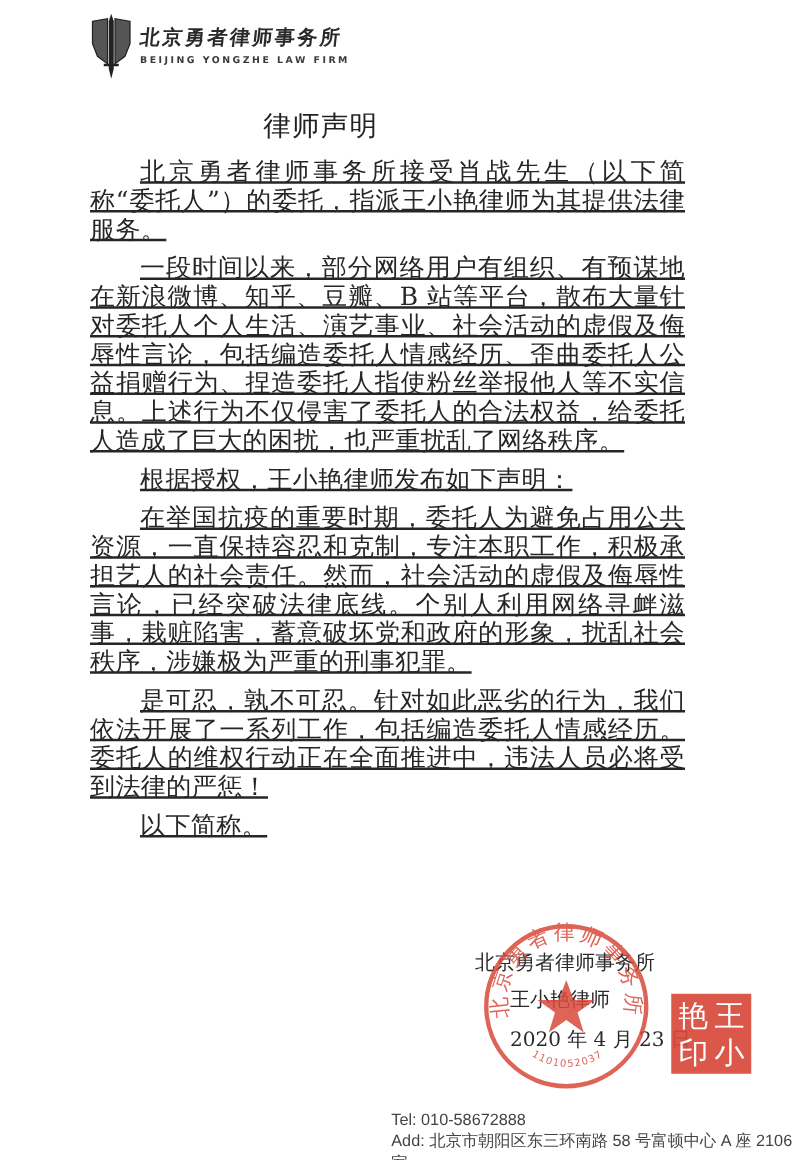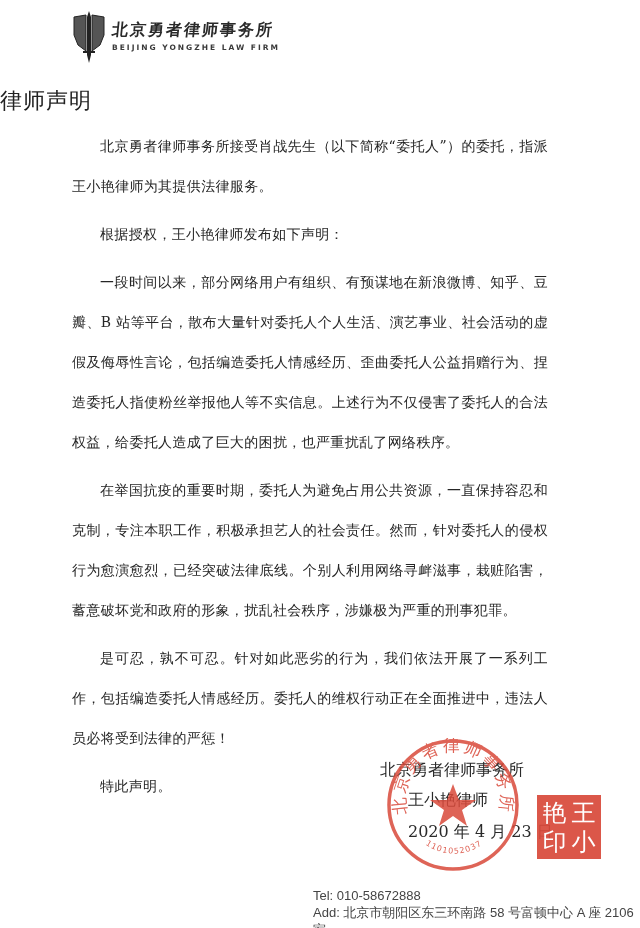--- a/index.html
+++ b/index.html
@@ -7,23 +7,23 @@
     width: 640px; height: 928px; background: #ffffff; position: relative; overflow: hidden;
     font-family: "DejaVu Serif", "Liberation Serif", serif; color: #262626;
   }
   .letterhead { position: absolute; left: 72px; top: 10px; height: 54px; display: flex; align-items: center; }
   .logo-mark { width: 34px; height: 52px; position: relative; }
   .logo-mark svg { display: block; }
   .firm-names { margin-left: 6px; display: flex; flex-direction: column; }
   .firm-cn { font-family: "DejaVu Serif", serif; font-size: 16px; font-weight: bold; letter-spacing: 2px; color: #2a2a2a; line-height: 20px; transform: skewX(-6deg); }
   .firm-en { font-family: "DejaVu Sans", sans-serif; font-size: 7.5px; font-weight: bold; letter-spacing: 2px; color: #3a3a3a; line-height: 12px; margin-top: 2px; }
 
-  .title { position: absolute; left: 0; width: 513px; top: 86px; font-family: "DejaVu Sans", sans-serif; font-size: 22px; color: #222; letter-spacing: 1px; }
+  .title { position: absolute; left: 0; width: 513px; top: 86px; text-align: center; font-family: "DejaVu Sans", sans-serif; font-size: 22px; color: #222; letter-spacing: 1px; }
 
-  .body-text { position: absolute; left: 72px; top: 126px; width: 476px; font-size: 14px; line-height: 40px; letter-spacing: 0.35px; }
+  .body-text { position: absolute; left: 72px; top: 126px; width: 476px; font-size: 20px; line-height: 23px; letter-spacing: 0.35px; text-decoration: underline; }
   .body-text p { margin: 0 0 8px 0; text-indent: 2em; text-align: justify; }
 
   .sign-block { position: absolute; left: 380px; top: 760px; width: 160px; font-size: 16px; color: #2a2a2a; text-align: left; }
   .sign-firm { position: absolute; left: 0; top: 0; white-space: nowrap; }
   .sign-lawyer { position: absolute; left: 28px; top: 30px; white-space: nowrap; text-align: center; }
   .sign-date { position: absolute; left: 28px; top: 62px; white-space: nowrap; }
 
   .round-seal { position: absolute; left: 386px; top: 738px; width: 134px; height: 134px; opacity: 0.85; pointer-events: none; }
   .square-seal { position: absolute; left: 537px; top: 795px; width: 64px; height: 64px; background: #d9493a; opacity: 0.92;
     display: grid; grid-template-columns: 1fr 1fr; grid-template-rows: 1fr 1fr; color: #fff; font-family: "DejaVu Sans", sans-serif; font-size: 24px; line-height: 1; box-sizing: border-box; padding: 3px; }
@@ -46,25 +46,25 @@
   <div class="firm-names">
     <span class="firm-cn">北京勇者律师事务所</span>
     <span class="firm-en">BEIJING YONGZHE LAW FIRM</span>
   </div>
 </div>
 
 <div class="title">律师声明</div>
 
 <div class="body-text">
   <p>北京勇者律师事务所接受肖战先生（以下简称“委托人”）的委托，指派王小艳律师为其提供法律服务。</p>
+  <p>一段时间以来，部分网络用户有组织、有预谋地在新浪微博、知乎、豆瓣、B 站等平台，散布大量针对委托人个人生活、演艺事业、社会活动的虚假及侮辱性言论，包括编造委托人情感经历、歪曲委托人公益捐赠行为、捏造委托人指使粉丝举报他人等不实信息。上述行为不仅侵害了委托人的合法权益，给委托人造成了巨大的困扰，也严重扰乱了网络秩序。</p>
   <p>根据授权，王小艳律师发布如下声明：</p>
-  <p>一段时间以来，部分网络用户有组织、有预谋地在新浪微博、知乎、豆瓣、B 站等平台，散布大量针对委托人个人生活、演艺事业、社会活动的虚假及侮辱性言论，包括编造委托人情感经历、歪曲委托人公益捐赠行为、捏造委托人指使粉丝举报他人等不实信息。上述行为不仅侵害了委托人的合法权益，给委托人造成了巨大的困扰，也严重扰乱了网络秩序。</p>
-  <p>在举国抗疫的重要时期，委托人为避免占用公共资源，一直保持容忍和克制，专注本职工作，积极承担艺人的社会责任。然而，针对委托人的侵权行为愈演愈烈，已经突破法律底线。个别人利用网络寻衅滋事，栽赃陷害，蓄意破坏党和政府的形象，扰乱社会秩序，涉嫌极为严重的刑事犯罪。</p>
+  <p>在举国抗疫的重要时期，委托人为避免占用公共资源，一直保持容忍和克制，专注本职工作，积极承担艺人的社会责任。然而，社会活动的虚假及侮辱性言论，已经突破法律底线。个别人利用网络寻衅滋事，栽赃陷害，蓄意破坏党和政府的形象，扰乱社会秩序，涉嫌极为严重的刑事犯罪。</p>
   <p>是可忍，孰不可忍。针对如此恶劣的行为，我们依法开展了一系列工作，包括编造委托人情感经历。委托人的维权行动正在全面推进中，违法人员必将受到法律的严惩！</p>
-  <p>特此声明。</p>
+  <p>以下简称。</p>
 </div>
 
 <div class="sign-block">
   <div class="sign-firm">北京勇者律师事务所</div>
   <div class="sign-lawyer">王小艳律师</div>
   <div class="sign-date">2020 年 4 月 23 日</div>
 </div>
 
 <div class="round-seal">
   <svg width="134" height="134" viewBox="0 0 134 134">

